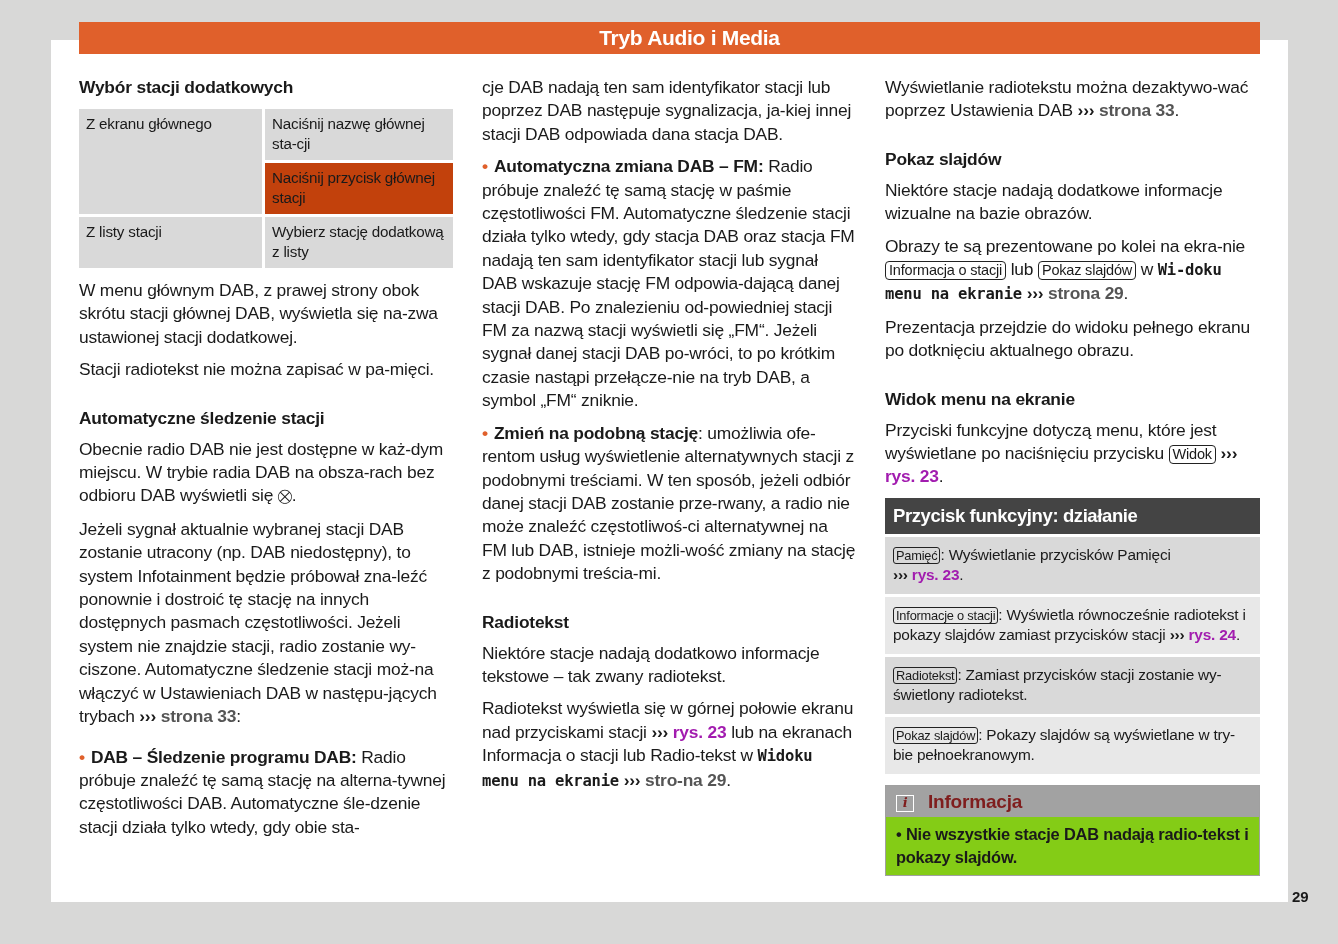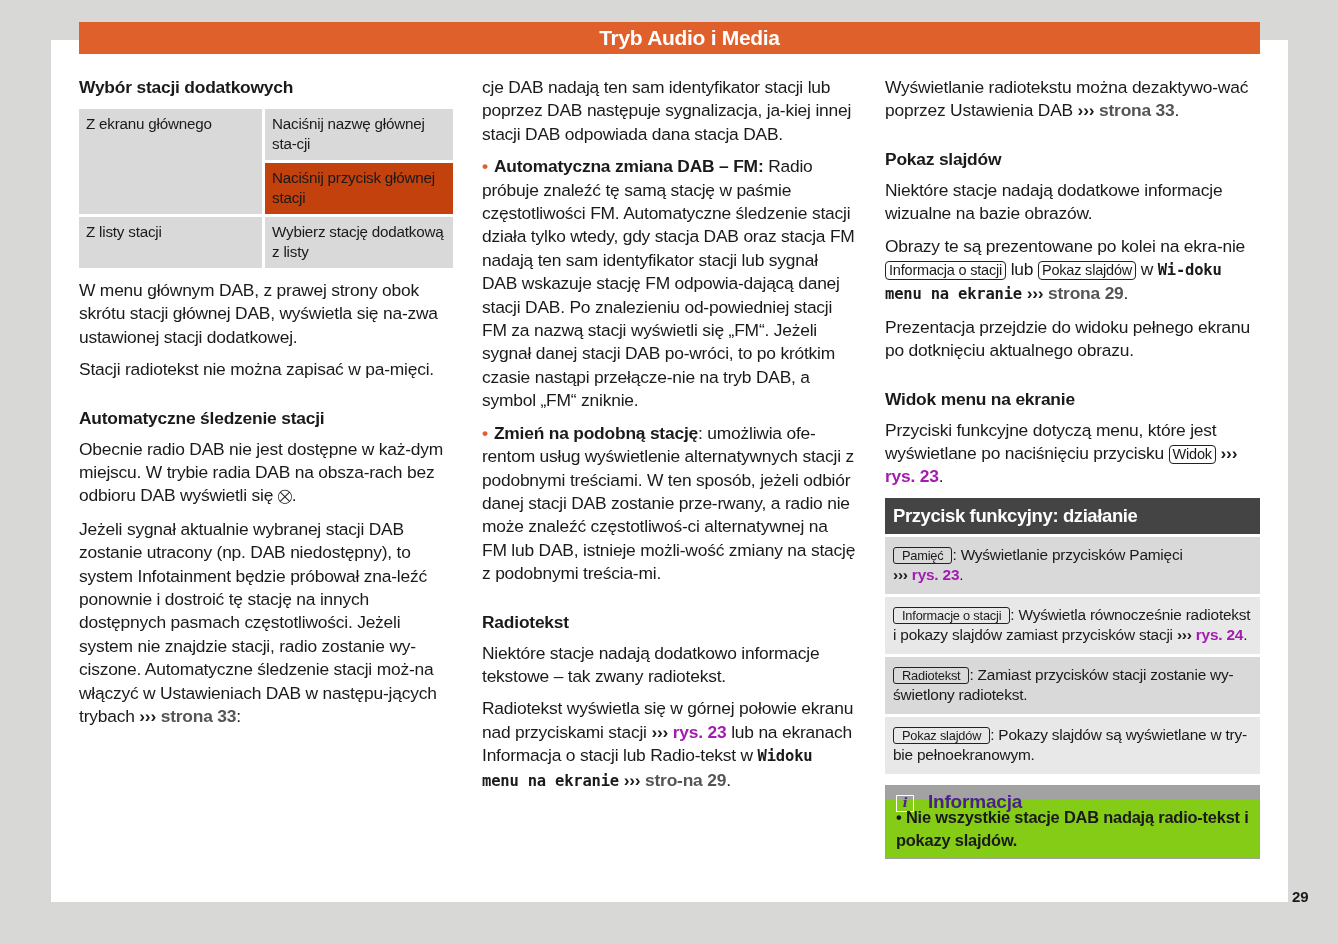--- a/index.html
+++ b/index.html
@@ -14,31 +14,31 @@
   h2 { font-size: 17.4px; font-weight: bold; line-height: 23px; margin-bottom: 8px; }
   p { margin-bottom: 9px; }
   .gap { height: 16px; }
   .bullet { color: #e0602b; font-weight: bold; margin-right: 6px; }
   .b { font-weight: bold; }
   .ref { font-weight: bold; color: #555; }
   .ref-orange { font-weight: bold; color: #a21caf; text-align: right; }
   .arrows { font-weight: bold; color: #1a1a1a; }
   .mono { font-family: "DejaVu Sans Mono", "Liberation Mono", monospace; font-weight: bold; font-size: 15.5px; }
   .key { display: inline-block; border: 1.3px solid #222; border-radius: 4px; padding: 0 3px; font-size: 14.5px; line-height: 17px; }
-  .key-sm { display: inline-block; border: 1.2px solid #222; border-radius: 3px; padding: 0 8px; font-size: 12.8px; line-height: 15px; }
+  .key-sm { display: inline-block; border: 1.2px solid #222; border-radius: 3px; padding: 0 2px; font-size: 12.8px; line-height: 15px; }
   table.sel { border-collapse: separate; border-spacing: 3px; margin-left: -3px; margin-top: -1px; margin-bottom: 8px; width: 380px; font-size: 15.2px; line-height: 20px; }
   table.sel td { background: #d9d9d9; padding: 5px 8px 6px 7px; vertical-align: top; }
   table.sel td.light { background: #c2410c; margin-top: 40px; }
   table.sel td.c1 { width: 183px; margin-left: 24px; }
   .dark-head { background: #444444; color: #fff; font-weight: bold; font-size: 18.5px; padding: 5px 8px; line-height: 26px; margin-top: 4px; letter-spacing: -0.4px; }
   .frow { font-size: 15.4px; line-height: 20px; padding: 8px 8px 9px 8px; margin-top: 3px; }
   .frow.g1 { background: #d9d9d9; }
   .frow.g2 { background: #e8e8e8; }
   .info { margin-top: 11px; border: 1.5px solid #a0a0a0; }
-  .info-head { background: #a2a2a2; color: #4c1d95; font-weight: bold; font-size: 19px; height: 14px; line-height: 31px; padding-left: 10px; }
+  .info-head { background: #a2a2a2; color: #7f1d1d; font-weight: bold; font-size: 19px; height: 31px; line-height: 31px; padding-left: 10px; }
   .info-icon { display: inline-block; width: 18px; height: 17px; border: 1.5px solid #fff; font-size: 13px; line-height: 14px; text-align: center; font-style: italic; font-family: "DejaVu Serif", serif; margin-right: 14px; vertical-align: 1px; }
   .info-body { background: #84cc16; font-weight: bold; font-size: 16.4px; line-height: 23px; padding: 6px 10px 6px 10px; }
   .page-num { position: absolute; left: 1292px; top: 888px; font-weight: bold; font-size: 15px; }
   .nosig { font-size: 14px; }
 </style>
 </head>
 <body>
 
 <div class="page"></div>
 
@@ -61,20 +61,21 @@
     </tr>
   </tbody>
     </table>
   <p>W menu głównym DAB, z prawej strony obok skrótu stacji głównej DAB, wyświetla się na-zwa ustawionej stacji dodatkowej.</p>
   <p>Stacji radiotekst nie można zapisać w pa-mięci.</p>
   <div class="gap"></div>
   <h2>Automatyczne śledzenie stacji</h2>
   <p><span>Obecnie radio DAB nie jest dostępne w każ-dym miejscu. W trybie radia DAB na obsza-rach bez odbioru DAB wyświetli się</span> <span class="nosig">⛒</span><span>.</span></p>
   <p><span>Jeżeli sygnał aktualnie wybranej stacji DAB zostanie utracony (np. DAB niedostępny), to system Infotainment będzie próbował zna-leźć ponownie i dostroić tę stację na innych dostępnych pasmach częstotliwości. Jeżeli system nie znajdzie stacji, radio zostanie wy-ciszone. Automatyczne śledzenie stacji moż-na włączyć w Ustawieniach DAB w następu-jących trybach</span> <span class="arrows">›››</span> <span class="ref">strona 33</span><span>:</span></p>
   <div style="height:8px"></div>
+  <p><span class="bullet">•</span><span class="b">DAB – Śledzenie programu DAB:</span> <span>Radio próbuje znaleźć tę samą stację na alterna-tywnej częstotliwości DAB. Automatyczne śle-dzenie stacji działa tylko wtedy, gdy obie sta-</span></p>
 </div>
 
 <div class="col col2">
   <p>cje DAB nadają ten sam identyfikator stacji lub poprzez DAB następuje sygnalizacja, ja-kiej innej stacji DAB odpowiada dana stacja DAB.</p>
   <p><span class="bullet">•</span><span class="b">Automatyczna zmiana DAB – FM:</span> <span>Radio próbuje znaleźć tę samą stację w paśmie częstotliwości FM. Automatyczne śledzenie stacji działa tylko wtedy, gdy stacja DAB oraz stacja FM nadają ten sam identyfikator stacji lub sygnał DAB wskazuje stację FM odpowia-dającą danej stacji DAB. Po znalezieniu od-powiedniej stacji FM za nazwą stacji wyświetli się „FM“. Jeżeli sygnał danej stacji DAB po-wróci, to po krótkim czasie nastąpi przełącze-nie na tryb DAB, a symbol „FM“ zniknie.</span></p>
   <p><span class="bullet">•</span><span class="b">Zmień na podobną stację</span><span>: umożliwia ofe-rentom usług wyświetlenie alternatywnych stacji z podobnymi treściami. W ten sposób, jeżeli odbiór danej stacji DAB zostanie prze-rwany, a radio nie może znaleźć częstotliwoś-ci alternatywnej na FM lub DAB, istnieje możli-wość zmiany na stację z podobnymi treścia-mi.</span></p>
   <div class="gap"></div>
   <h2>Radiotekst</h2>
   <p>Niektóre stacje nadają dodatkowo informacje tekstowe – tak zwany radiotekst.</p>
   <p><span>Radiotekst wyświetla się w górnej połowie ekranu nad przyciskami stacji</span> <span class="arrows">›››</span> <span class="ref-orange">rys. 23</span> <span>lub na ekranach Informacja o stacji lub Radio-tekst w</span> <span class="mono">Widoku menu na ekranie</span> <span class="arrows">›››</span> <span class="ref">stro-na 29</span><span>.</span></p>

